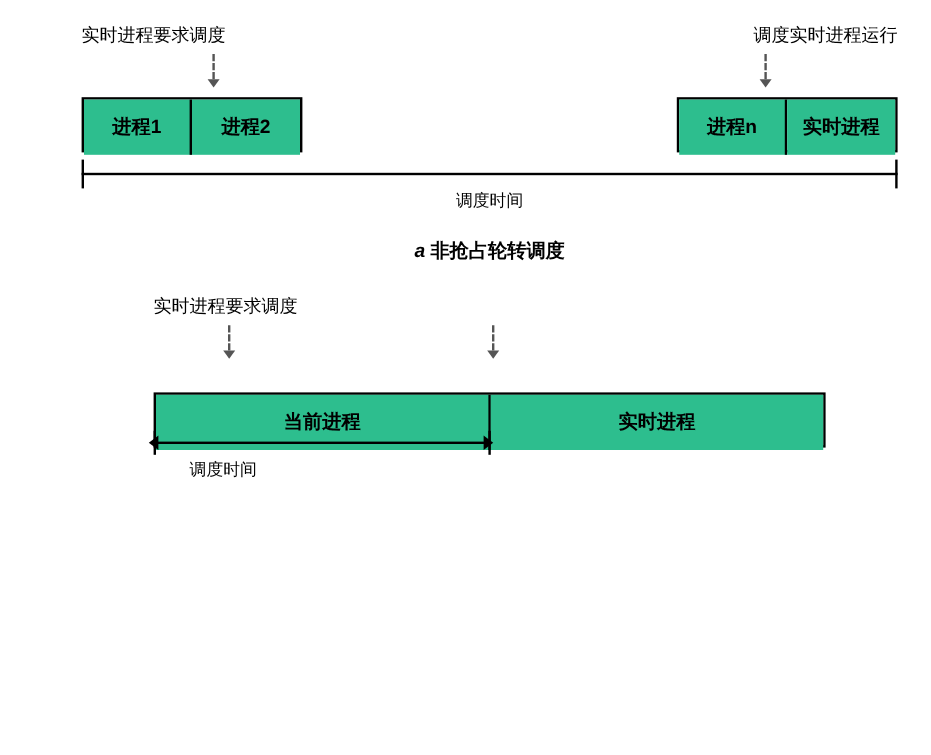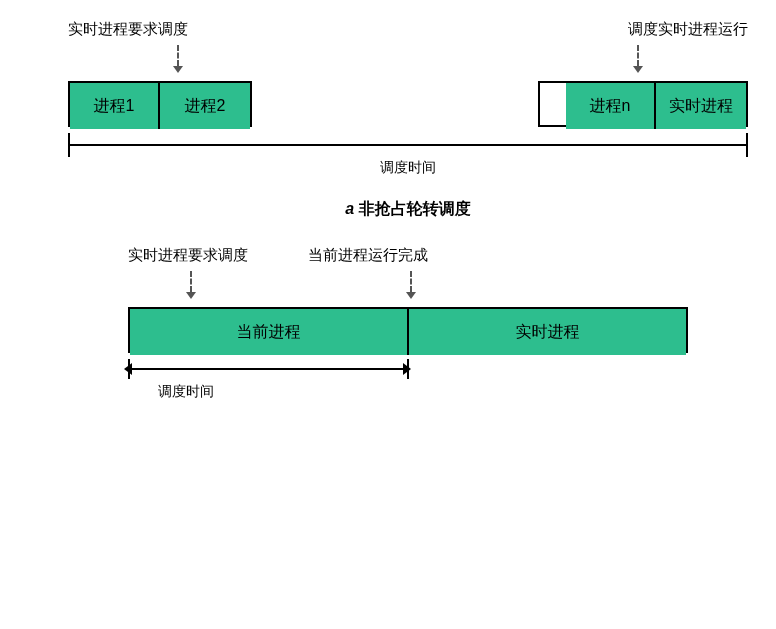--- a/index.html
+++ b/index.html
@@ -54,21 +54,21 @@
       height: 46px;
     }
 
     .process-block {
       background: #2dbe8e;
       border: 2px solid #000;
       display: flex;
       align-items: center;
       justify-content: center;
       font-size: 16px;
-      font-weight: normal;
+      font-weight: bold;
       color: #000;
       height: 46px;
     }
 
     .block-group-left {
       display: flex;
       border: 2px solid #000;
       height: 46px;
     }
     .block-group-left .process-block {
@@ -79,21 +79,20 @@
     .block-group-left .process-block:last-child {
       border-right: none;
       width: 90px;
     }
 
     .block-group-right {
       display: flex;
       border: 2px solid #000;
       height: 46px;
       margin-left: auto;
-      padding-left: 26px;
     }
     .block-group-right .process-block {
       border: none;
       border-right: 2px solid #000;
       width: 90px;
     }
     .block-group-right .process-block:last-child {
       border-right: none;
       width: 90px;
     }
@@ -173,20 +172,21 @@
       width: 560px;
       align-items: stretch;
       height: 46px;
     }
 
     .block-group-b {
       display: flex;
       border: 2px solid #000;
       height: 46px;
       width: 560px;
+      margin-top: 20px;
     }
     .block-group-b .process-block {
       border: none;
       border-right: 2px solid #000;
       flex: 1;
     }
     .block-group-b .process-block:last-child {
       border-right: none;
       flex: 1;
     }
@@ -335,21 +335,20 @@
       <div class="caption">
         <span class="letter">a</span>&nbsp;<span>非抢占轮转调度</span>
       </div>
 
     </div>
 
     <div class="section-b">
 
       <div style="display:flex; width:560px; justify-content:flex-start; gap:50px; margin-bottom:6px;">
         <span style="font-size:15px;">实时进程要求调度</span>
-        <span style="font-size:15px; margin-left:10px;">当前进程运行完成</span>
       </div>
 
       <div style="width:560px; height:36px; position:relative; margin:0 auto;">
 
         <div class="dashed-arrow-down" style="position:absolute; left:58px;">
           <div class="dashed-line-v"></div>
           <div class="arrow-down-head"></div>
         </div>
 
         <div class="dashed-arrow-down" style="position:absolute; left:278px;">

